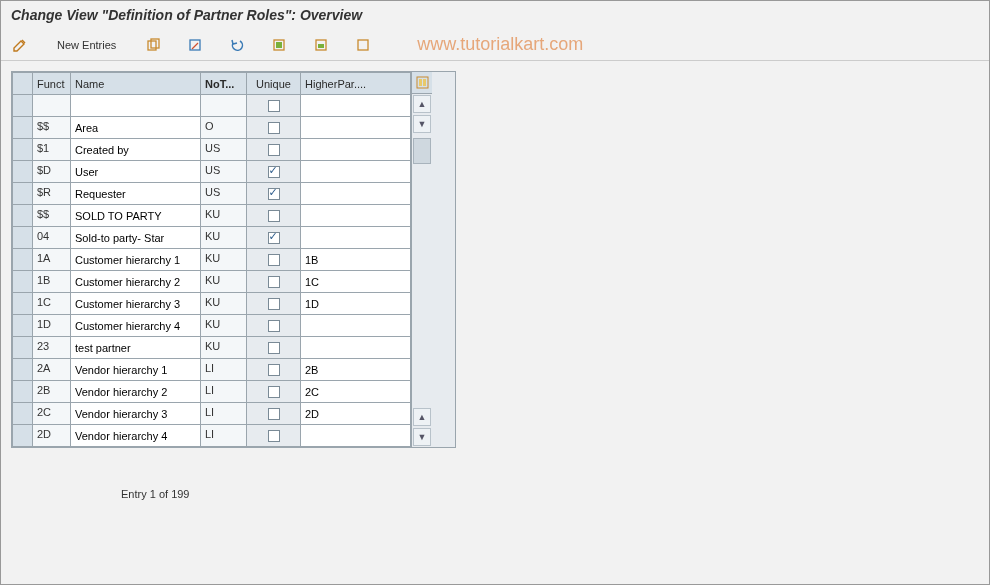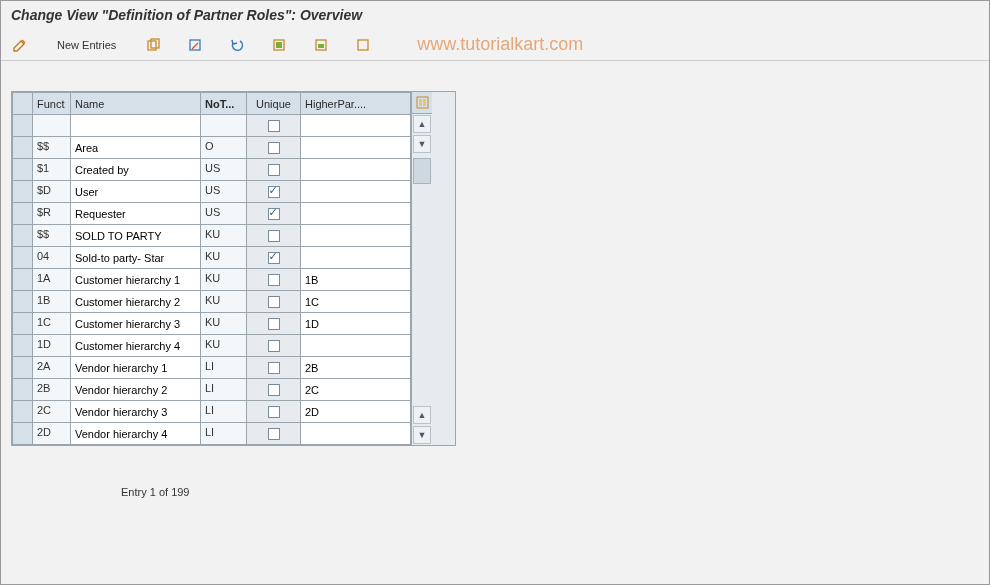--- a/index.html
+++ b/index.html
@@ -55,21 +55,20 @@
     font-family: Arial, sans-serif;
   }
   .content {
     padding: 10px;
   }
   .grid-wrap {
     display: flex;
     width: 445px;
     border: 1px solid #9aa5ad;
     background: #e7ebef;
-    margin-top: 20px;
   }
   .grid {
     border-right: 1px solid #9aa5ad;
   }
   table {
     border-collapse: collapse;
     table-layout: fixed;
   }
   th, td {
     border: 1px solid #9aa5ad;
@@ -344,20 +343,32 @@
               </td>
               <td class="cell-center"><span class="chk"></span></td>
               <td><input class="cell-input" value="1D" style=""></td>
             </tr>
             <tr>
               <td class="sel"></td>
               <td>
                 <div class="cell-readonly">1D</div>
               </td>
               <td><input class="cell-input" value="Customer hierarchy 4" style=""></td>
+              <td>
+                <div class="cell-readonly">KU</div>
+              </td>
+              <td class="cell-center"><span class="chk"></span></td>
+              <td><input class="cell-input" value="" style=""></td>
+            </tr>
+            <tr>
+              <td class="sel"></td>
+              <td>
+                <div class="cell-readonly">23</div>
+              </td>
+              <td><input class="cell-input" value="test partner" style=""></td>
               <td>
                 <div class="cell-readonly">KU</div>
               </td>
               <td class="cell-center"><span class="chk"></span></td>
               <td><input class="cell-input" value="" style=""></td>
             </tr>
             <tr>
               <td class="sel"></td>
               <td>
                 <div class="cell-readonly">2A</div>

